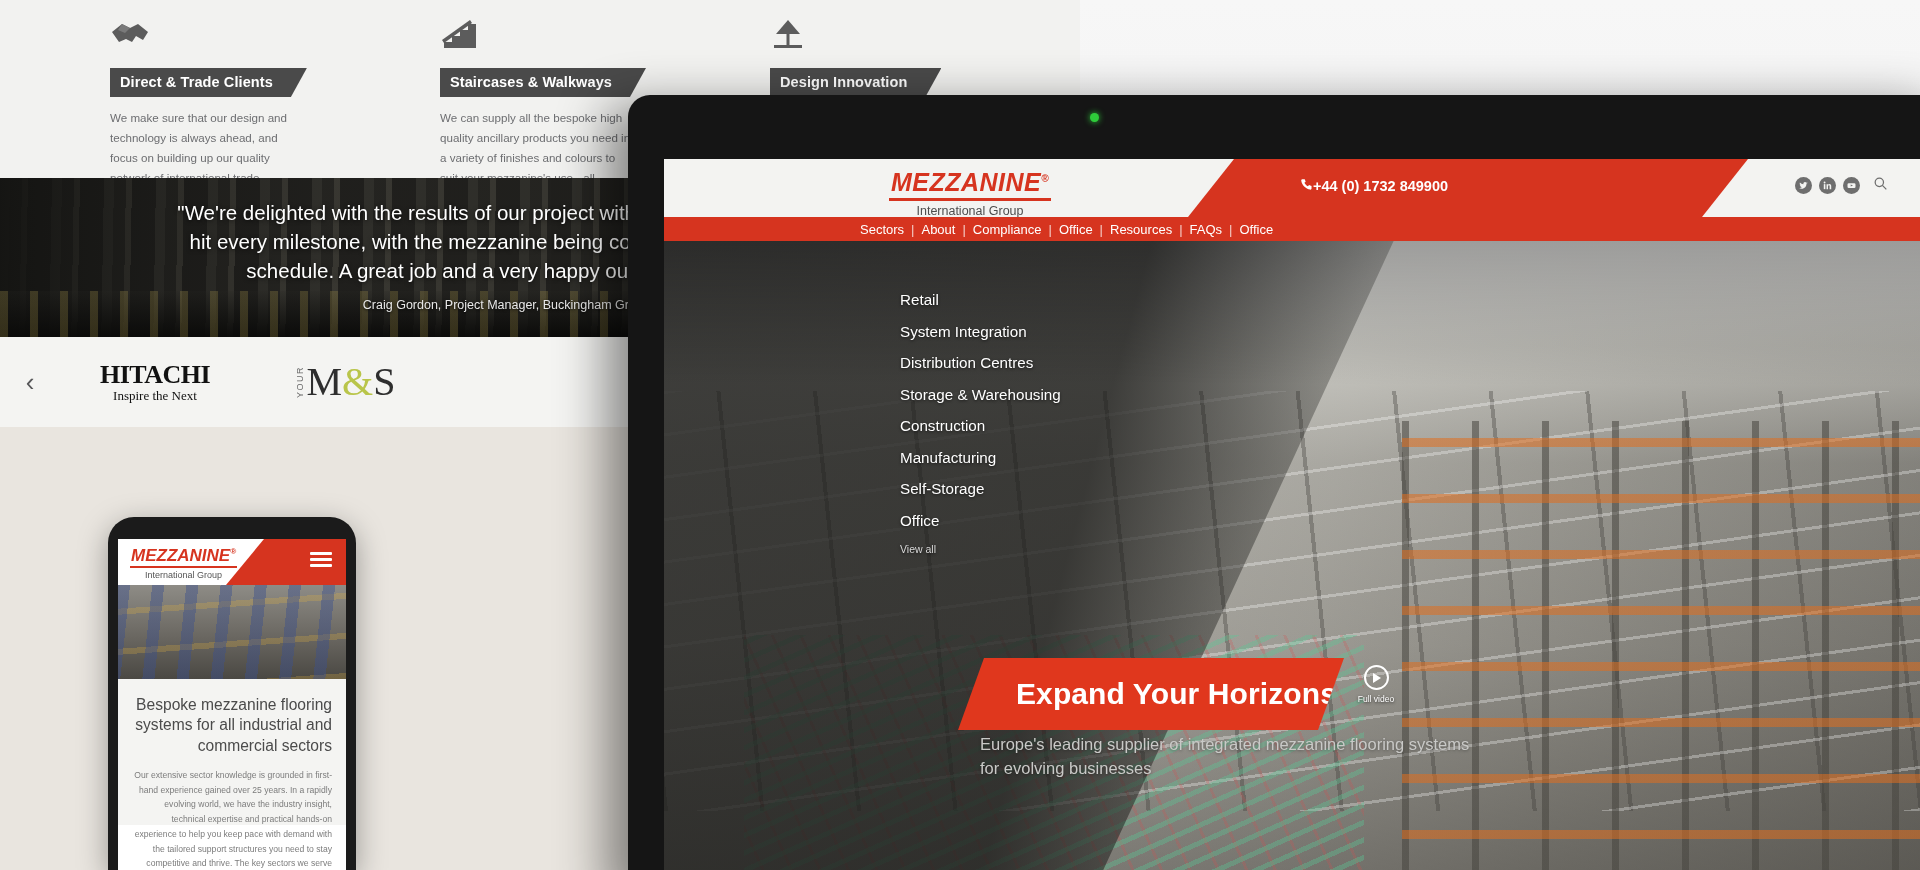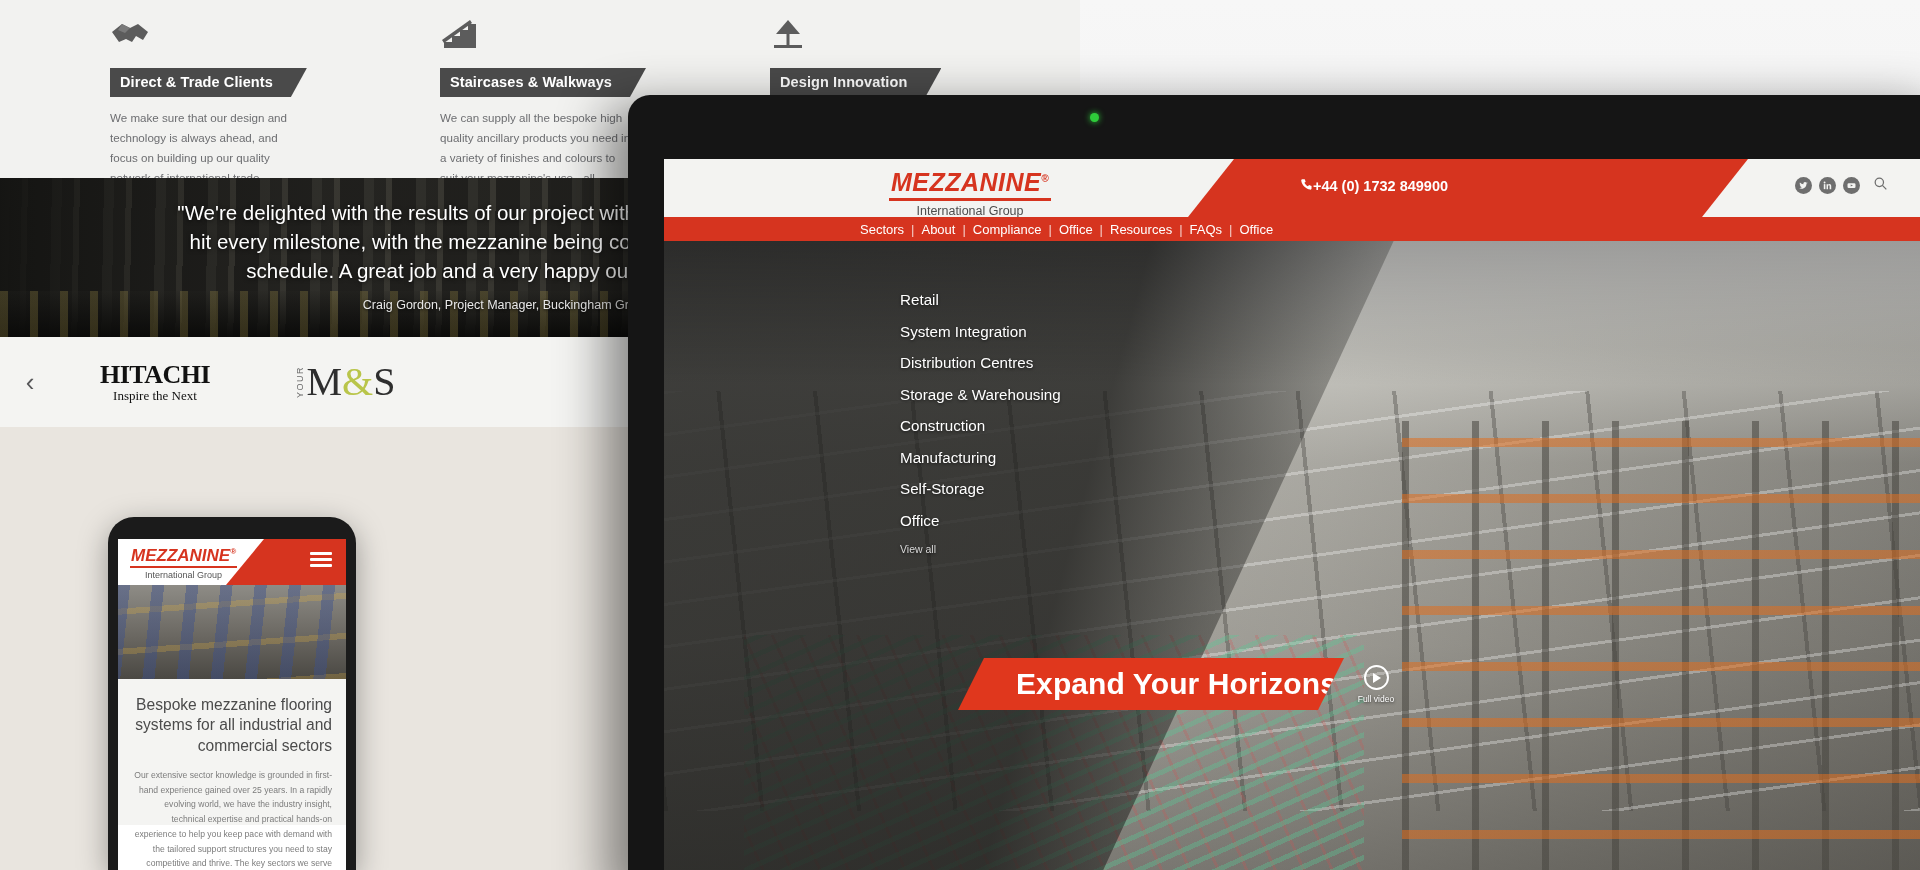--- a/index.html
+++ b/index.html
@@ -203,21 +203,21 @@
   .hero-scrim2 {
     position:absolute; inset:0;
     background: linear-gradient(180deg, rgba(0,0,0,.35) 0%, rgba(0,0,0,0) 22%);
   }
 
   .dropdown { position: absolute; left: 200px; top: 50px; margin-left: 36px; }
   .dropdown li { list-style: none; color: #fff; font-size: 15.2px; margin-bottom: 14.5px; text-shadow: 0 1px 3px rgba(0,0,0,.6); }
   .dropdown li.viewall { font-size: 10.5px; color: #d8d8d8; margin-top: 2px; }
 
   .hero-banner {
-    position: absolute; left: 294px; top: 417px; height: 52px; background: #e0371d;
+    position: absolute; left: 294px; top: 417px; height: 72px; background: #e0371d;
     display: flex; align-items: center; padding: 0 46px 0 58px;
     clip-path: polygon(26px 0, 100% 0, calc(100% - 26px) 100%, 0 100%);
     width: 386px;
   }
   .hero-banner h1 { color: #fff; font-size: 30px; font-weight: bold; letter-spacing: .1px; white-space: nowrap; }
   .play-wrap { position: absolute; left: 685px; top: 424px; text-align: center; width: 54px; }
   .play-btn {
     width: 25px; height: 25px; border-radius: 50%; border: 2px solid #fff; margin: 0 auto;
     display:flex; align-items:center; justify-content:center;
   }
@@ -425,17 +425,18 @@
             <h1>Expand Your Horizons</h1>
           </div>
 
           <div class="play-wrap">
             <div class="play-btn">
                 <span class="tri"></span>
               </div>
             <div class="play-label">Full video</div>
           </div>
 
+          <div class="hero-sub">Europe's leading supplier of integrated mezzanine flooring systems for evolving businesses</div>
         </div>
       </div>
     </div>
   </div>
 </div>
 
 </body></html>

